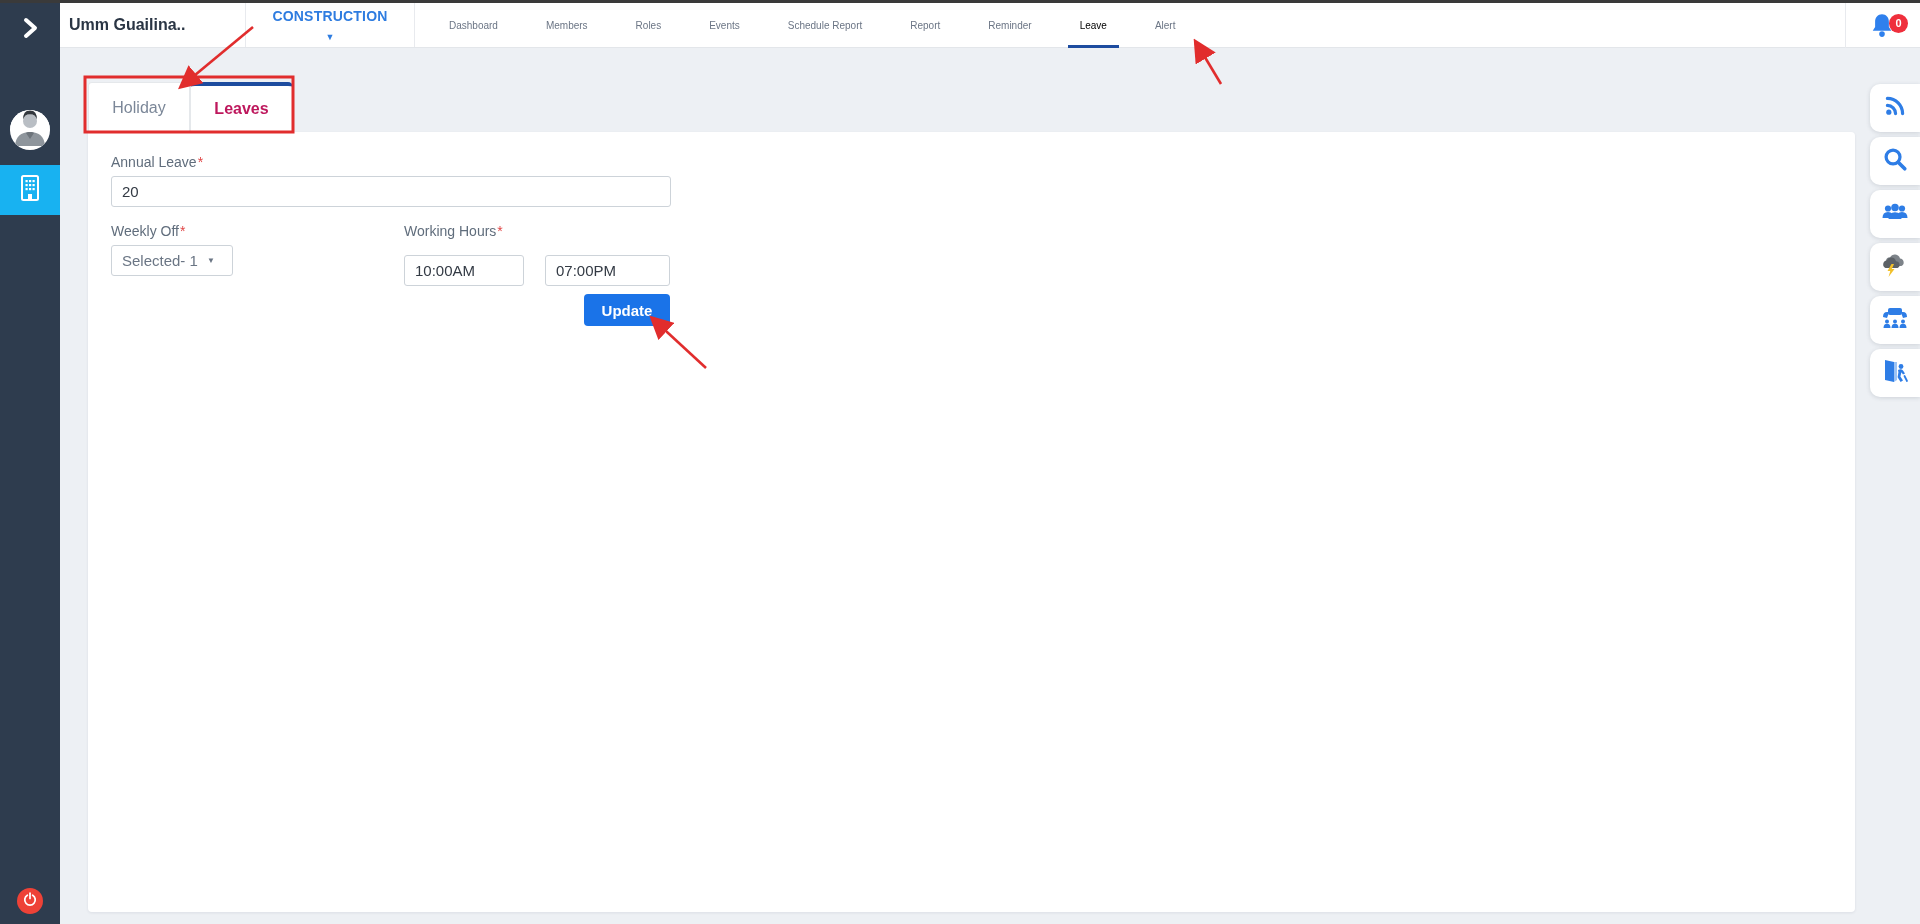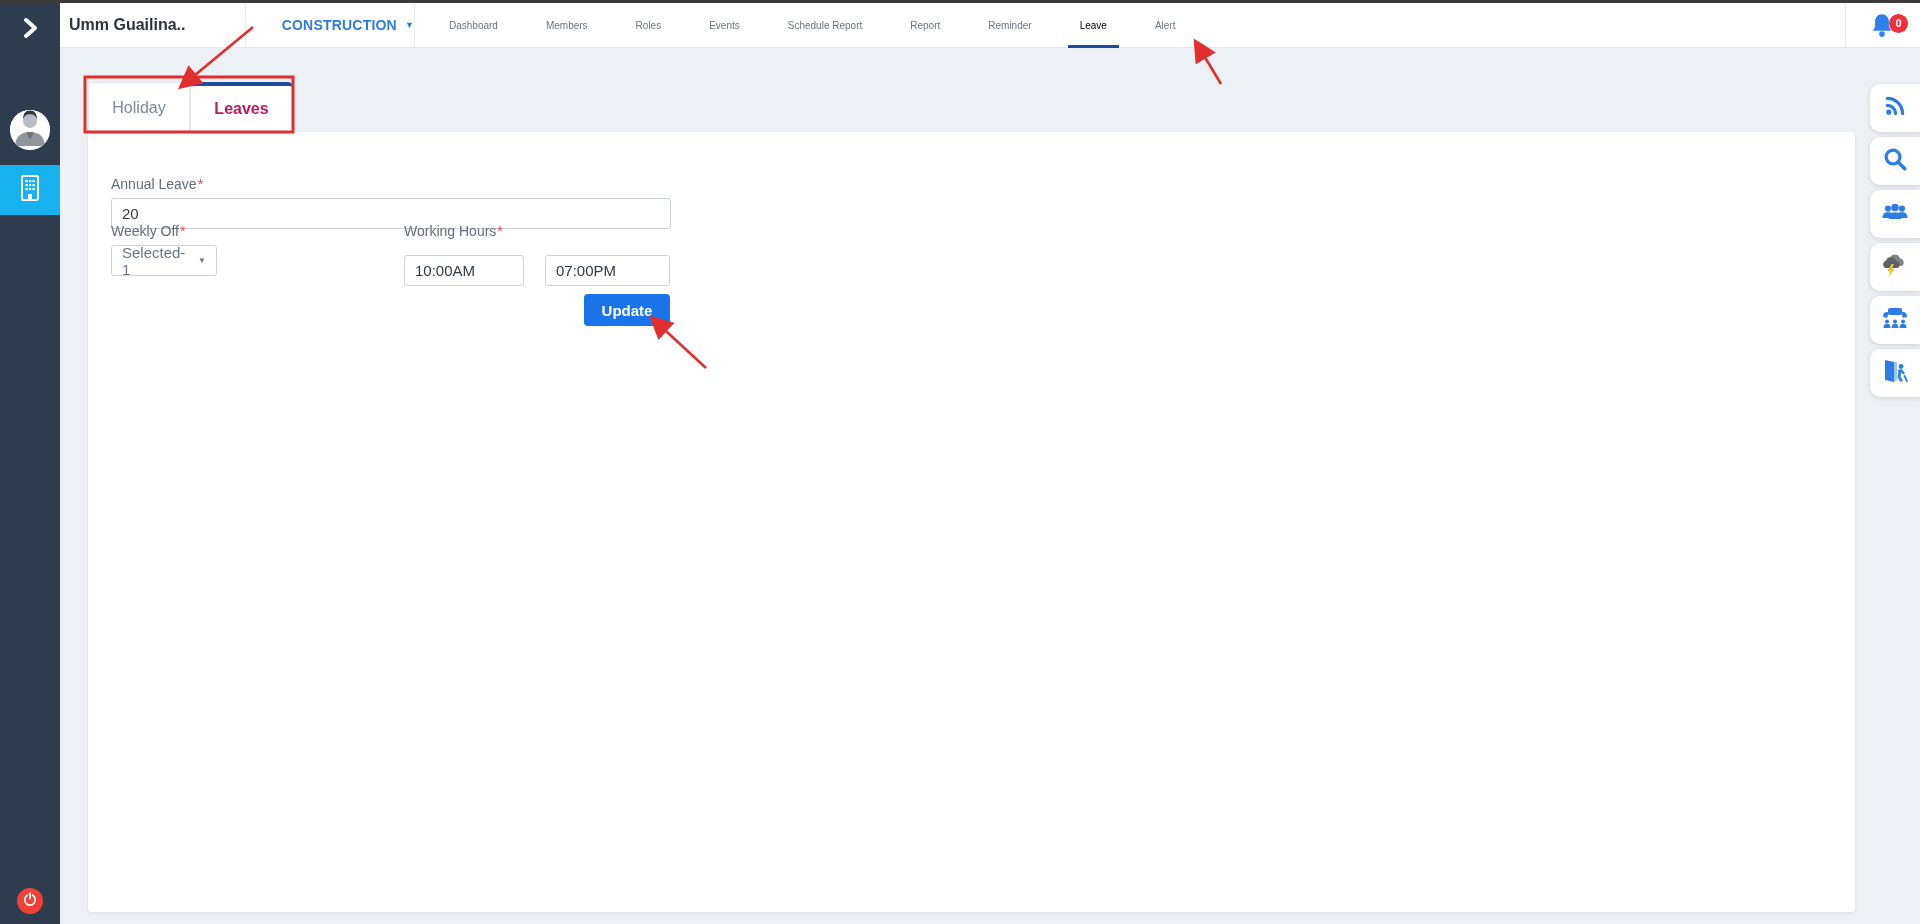--- a/index.html
+++ b/index.html
@@ -43,23 +43,23 @@
     position:absolute; left:60px; top:3px; width:1860px; height:45px;
     background:#ffffff; border-bottom:1px solid #e3e6ea;
     display:flex; align-items:stretch; z-index:4;
   }
   .org-section {
     width:186px; display:flex; align-items:center; padding-left:9px;
     border-right:1px solid #e8eaee;
     font-size:16px; font-weight:700; color:#2a3544;
   }
   .project-section {
-    width:169px; display:flex; align-items:center; justify-content:flex-end; gap:8px;
+    width:169px; display:flex; align-items:center; justify-content:center; gap:8px;
     border-right:1px solid #e8eaee; cursor:pointer;
-    font-size:14px; font-weight:600; color:#2e7ce0; letter-spacing:.2px;
+    font-size:14px; font-weight:600; color:#2e7ce0; letter-spacing:.2px;flex-direction:column;
   }
   .project-section .caret { font-size:9px; color:#2e7ce0; }
   .main-nav { display:flex; align-items:stretch; margin-left:10px; }
   .nav-item {
     position:relative; display:flex; align-items:center; padding:0 24px;
     font-size:10px; color:#6b7585; cursor:pointer; white-space:nowrap;
   }
   .nav-item.active { color:#000000; font-weight:400; }
   .nav-item.active::after {
     content:""; position:absolute; left:12px; right:12px; bottom:-1px; height:3px;
@@ -101,25 +101,25 @@
     background:#ffffff; border-radius:0 4px 4px 4px;
     box-shadow:0 1px 3px rgba(20,30,60,.08); z-index:2;
   }
   .field-label { font-size:14px; color:#606d7c; }
   .req { color:#e04545; margin-left:1px; }
   .text-input {
     display:block; margin-top:6px; height:31px; border:1px solid #cdd3d9;
     border-radius:3px; padding:0 10px; font-size:15px; color:#333a44;
     font-family:"Liberation Sans", sans-serif; background:#fff; outline:none;
   }
-  .fg-annual { position:absolute; left:23px; top:22px;margin-top:22px; }
+  .fg-annual { position:absolute; left:23px; top:22px; }
   .fg-annual .text-input { width:560px; }
   .fg-weekly { position:absolute; left:23px; top:91px; }
   .select-box {
-    margin-top:6px; width:106px; height:31px; border:1px solid #cdd3d9;
+    margin-top:6px; width:122px; height:31px; border:1px solid #cdd3d9;
     border-radius:3px; padding:0 10px; background:#fff; cursor:pointer;
     display:flex; align-items:center; gap:9px;
     font-size:15px; color:#6a7584;
   }
   .select-box .caret { font-size:8px; color:#6a7584; }
   .fg-hours { position:absolute; left:316px; top:91px; }
   .hours-row { display:flex; gap:21px; margin-top:16px; }
   .hours-row .text-input { margin-top:0; }
   .time-start { width:120px; }
   .time-end { width:125px; }

